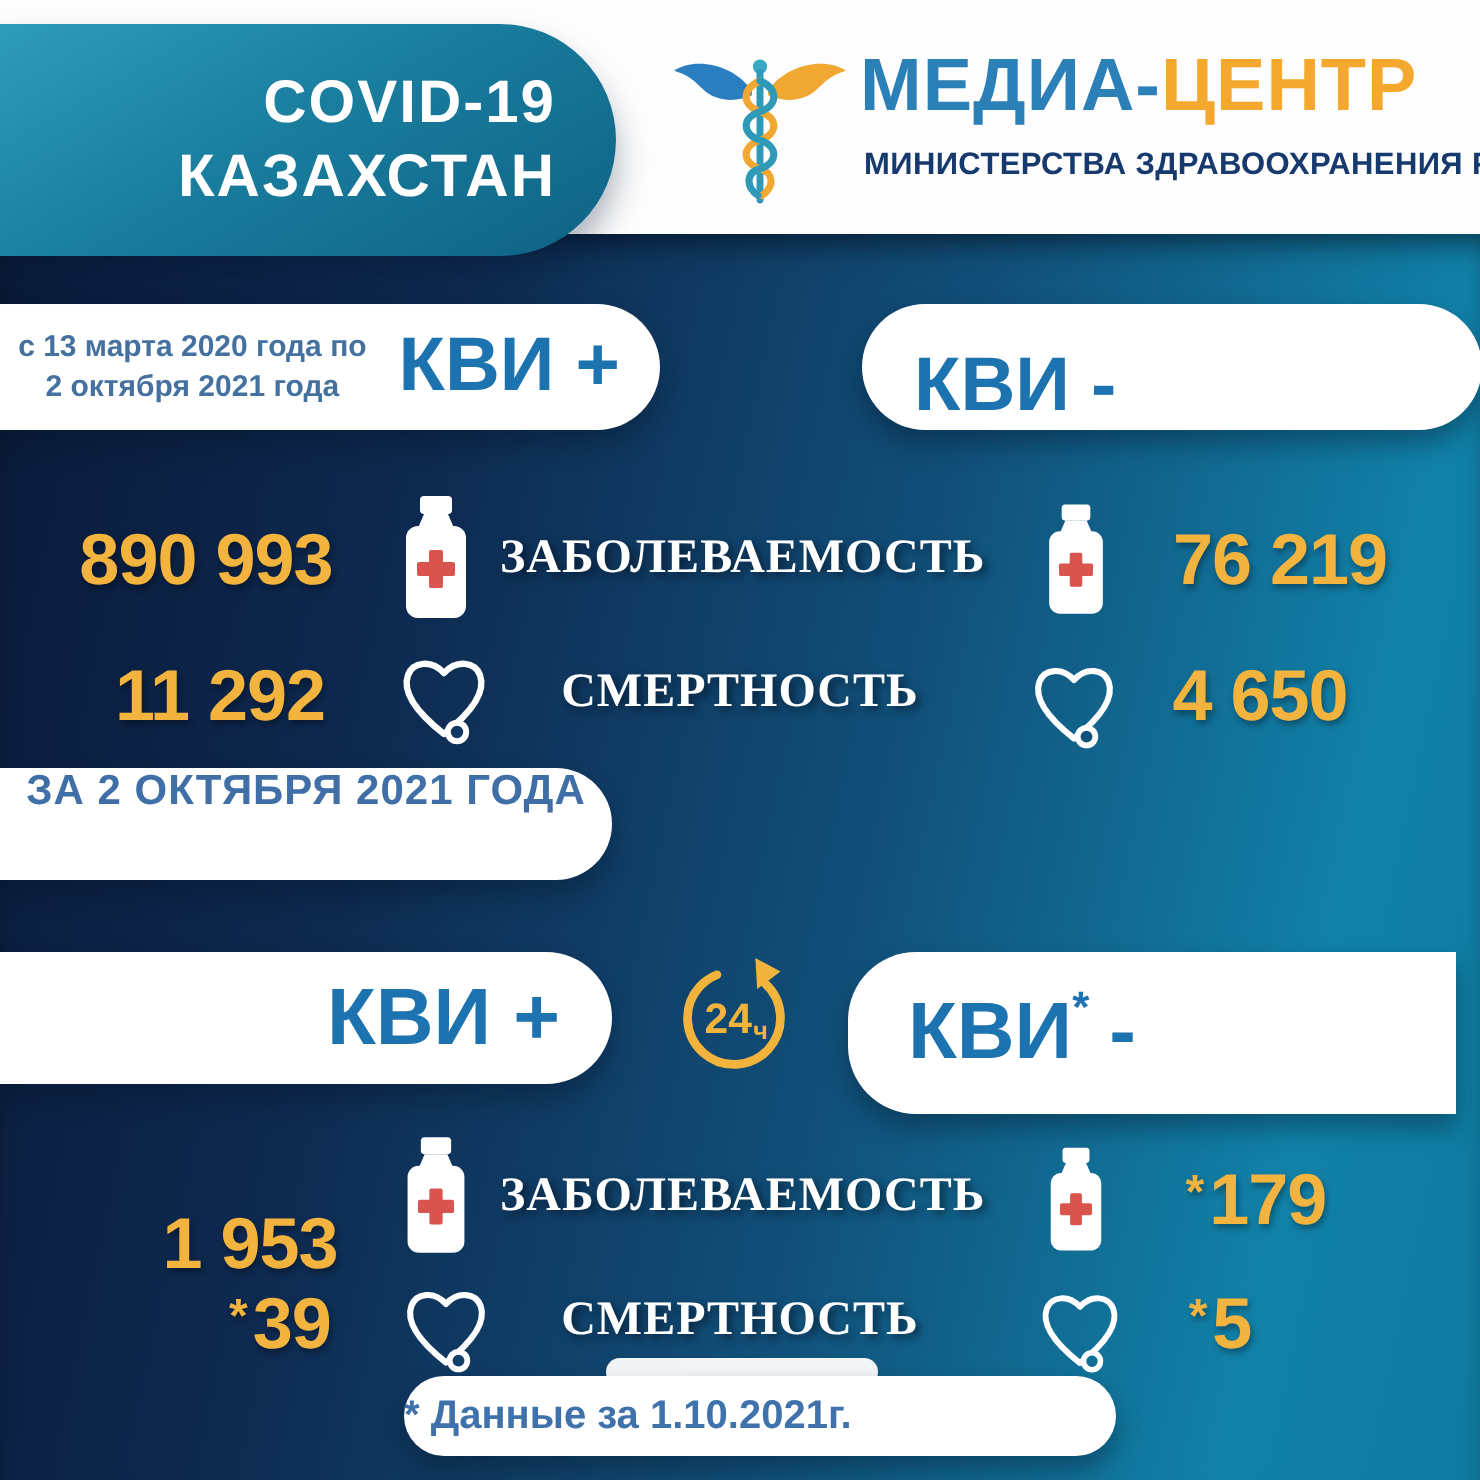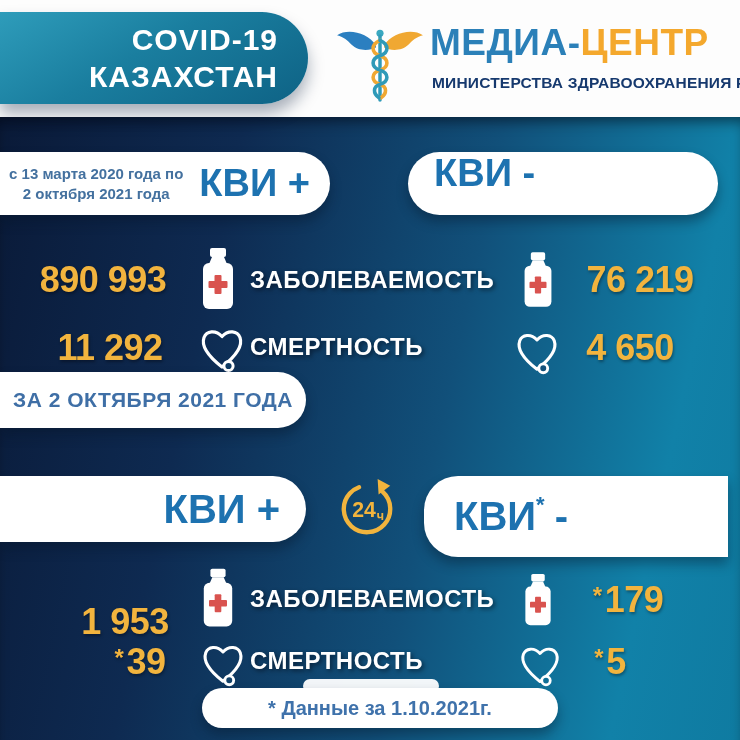--- a/index.html
+++ b/index.html
@@ -4,21 +4,21 @@
 <style>
   html,body{margin:0;padding:0;background:#ffffff;}
   .canvas{
     position:relative;width:740px;height:740px;overflow:hidden;
     background:#ffffff;font-family:"Liberation Sans",sans-serif;
     -webkit-font-smoothing:antialiased;
   }
   
   .header-band{position:absolute;left:0;top:0;width:740px;height:117px;background:#fdfdfd;}
   .covid-box{
-    position:absolute;left:0;top:12px;width:308px;height:92px;z-index:3;
+    position:absolute;left:0;top:12px;width:308px;height:116px;z-index:3;
     background:linear-gradient(150deg,#2e9cba 0%,#1a7e9f 45%,#0e6285 100%);
     border-radius:0 58px 58px 0;
     box-shadow:0 10px 16px rgba(10,30,60,.35);
     display:flex;flex-direction:column;justify-content:center;align-items:flex-end;
     padding-right:30px;box-sizing:border-box;
   }
   .covid-box .t1,.covid-box .t2{
     color:#ffffff;font-weight:800;font-size:30px;line-height:37px;letter-spacing:1px;
   }
   .logo{position:absolute;left:334px;top:20px;width:92px;height:92px;z-index:2;}
@@ -29,49 +29,49 @@
   
   .bg{
     position:absolute;left:0;top:117px;width:740px;height:623px;
     background:linear-gradient(102deg,#0a1a38 0%,#0e2a51 28%,#11507a 58%,#1181a8 85%,#0f7ba1 100%);
     box-shadow:inset 0 10px 14px -6px rgba(0,0,10,.55);
   }
   
   .pill{position:absolute;background:#ffffff;box-shadow:0 7px 12px rgba(5,20,40,.38);box-sizing:border-box;}
   .pill-cum-left{left:0;top:152px;width:330px;height:63px;border-radius:0 32px 32px 0;
     display:flex;align-items:center;justify-content:flex-end;gap:16px;padding-right:20px;}
-  .pill-cum-right{left:408px;top:152px;width:310px;height:63px;border-radius:32px;
-    display:flex;align-items:flex-start;gap:28px;padding-left:26px;}
+  .pill-cum-right{left:431px;top:152px;width:310px;height:63px;border-radius:32px;
+    display:flex;align-items:flex-end;gap:28px;padding-left:26px;}
   .period{font-size:15px;line-height:1.3;color:#44719f;font-weight:600;text-align:center;white-space:nowrap;}
   .kvi{font-size:38px;font-weight:800;color:#1d72b0;white-space:nowrap;}
-  .pill-date{left:0;top:372px;width:306px;height:56px;border-radius:0 28px 28px 0;
-    display:flex;align-items:center;justify-content:center;}
+  .pill-date{left:0;top:384px;width:306px;height:56px;border-radius:0 28px 28px 0;
+    display:flex;align-items:flex-start;justify-content:center;}
   .pill-date span{font-size:21px;font-weight:700;color:#3f6fa6;letter-spacing:.5px;}
   .pill-daily-left{left:0;top:476px;width:306px;height:66px;border-radius:0 34px 34px 0;
     display:flex;align-items:center;justify-content:flex-end;padding-right:26px;}
   .pill-daily-right{left:424px;top:476px;width:304px;height:81px;border-radius:34px 0 0 34px;
     display:flex;align-items:center;padding-left:30px;}
   .kvi-big{font-size:40px;font-weight:800;color:#1d72b0;white-space:nowrap;}
   .kvi-big sup{font-size:22px;position:relative;top:-4px;}
   .kvi-big .sign{margin-left:10px;}
   
   .num{
     position:absolute;font-size:36px;font-weight:800;color:#f2b43e;letter-spacing:-.5px;
     text-align:center;white-space:nowrap;text-shadow:1px 2px 3px rgba(0,0,10,.35);
   }
   .num .star{font-size:24px;position:relative;top:-8px;margin-right:3px;font-weight:800;}
   .metric{
     position:absolute;font-size:24px;font-weight:800;color:#ffffff;letter-spacing:.5px;
-    text-align:left;white-space:nowrap;text-shadow:2px 2px 4px rgba(0,0,10,.5);
+    text-align:center;white-space:nowrap;text-shadow:2px 2px 4px rgba(0,0,10,.5);font-family:Liberation Serif, serif;
   }
   .icon{position:absolute;}
   
   .behind-sliver{position:absolute;left:303px;top:679px;width:136px;height:14px;background:#ffffff;border-radius:7px;opacity:.95;}
   .pill-footer{left:202px;top:688px;width:356px;height:40px;border-radius:21px;
-    display:flex;align-items:center;justify-content:center;}
+    display:flex;align-items:center;justify-content:flex-start;}
   .pill-footer span{font-size:20px;font-weight:600;color:#3f72ab;}
 </style>
 </head>
 <body>
 
 <div class="canvas">
 
   <div class="header-band"></div>
 
   <div class="covid-box">

